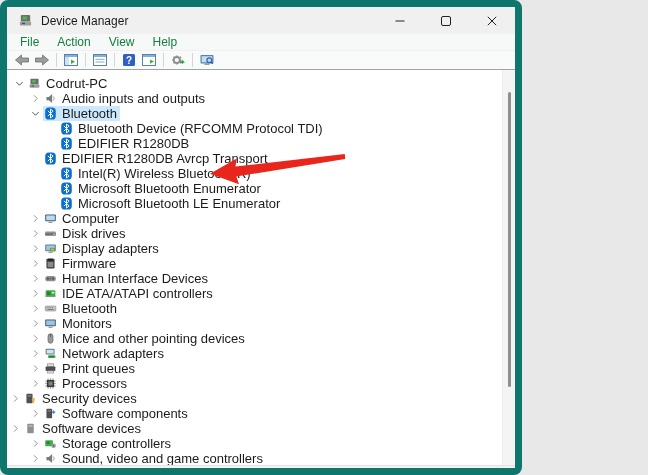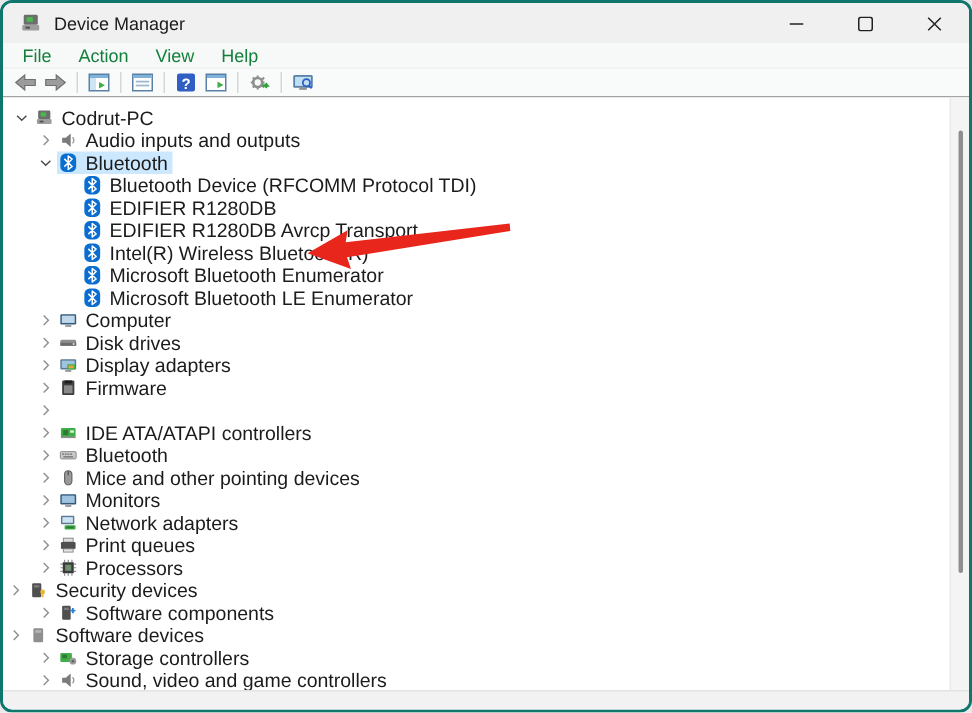--- a/index.html
+++ b/index.html
@@ -1,19 +1,19 @@
 <!DOCTYPE html>
 <html style="--titlebar-bg: #f0f0f0; --selection-highlight: #cce8ff; --annotation-arrow-red: #e8261c; --bluetooth-blue: #0a6ed1;"><head>
 <meta charset="utf-8">
 <style>
   html,body{margin:0;padding:0;background:#e8e8e8;font-family:"Liberation Sans","DejaVu Sans",sans-serif;}
   *{box-sizing:border-box;}
   .window{
-    position:relative;width:648px;height:475px;background:#fff;
-    border:2px solid #0f766e;border-radius:8px;overflow:hidden;
+    position:relative;width:522px;height:475px;background:#fff;
+    border:7px solid #0f766e;border-radius:8px;overflow:hidden;
     box-shadow:inset 0 0 0 1px rgba(255,255,255,.4);
   }
   
   .titlebar{height:27px;background:var(--titlebar-bg,#f0f0f0);display:flex;align-items:center;padding-left:10px;}
   .app-icon{width:16px;height:16px;margin-right:8px;display:flex;align-items:center;justify-content:center;}
   .title-text{font-size:12px;color:#1b1b1b;}
   .win-controls{margin-left:auto;display:flex;height:100%;}
   .wc-btn{width:46px;height:100%;display:flex;align-items:center;justify-content:center;background:transparent;border:0;padding:0;color:#222;}
   
   .menubar{height:17px;background:#f7f8f8;display:flex;align-items:center;padding-left:4px;border-bottom:1px solid #f1f1f1;}
@@ -231,21 +231,21 @@
           <span class="rowsel">
             <span class="ticon">
               <svg width="13" height="13" viewBox="0 0 16 16">
                 <rect x="1.5" y="0.5" width="13" height="15" rx="4.5" fill="var(--bluetooth-blue,#0a6ed1)"></rect>
                 <polyline points="4.8,4.8 11.2,11 8,13.5 8,2.5 11.2,5 4.8,11.2" fill="none" stroke="#fff" stroke-width="1.2" stroke-linejoin="round"></polyline>
               </svg>
             </span>
             <span class="tlabel">EDIFIER R1280DB</span>
           </span>
         </div>
-        <div class="row" style="padding-left:36px">
+        <div class="row" style="padding-left:20px">
           <span class="twisty"></span>
           <span class="rowsel">
             <span class="ticon">
               <svg width="13" height="13" viewBox="0 0 16 16">
                 <rect x="1.5" y="0.5" width="13" height="15" rx="4.5" fill="var(--bluetooth-blue,#0a6ed1)"></rect>
                 <polyline points="4.8,4.8 11.2,11 8,13.5 8,2.5 11.2,5 4.8,11.2" fill="none" stroke="#fff" stroke-width="1.2" stroke-linejoin="round"></polyline>
               </svg>
             </span>
             <span class="tlabel">EDIFIER R1280DB Avrcp Transport</span>
           </span>
@@ -354,20 +354,31 @@
               </svg>
             </span>
             <span class="tlabel">Firmware</span>
           </span>
         </div>
         <div class="row" style="padding-left:20px">
           <span class="twisty">
             <svg width="11" height="11" viewBox="0 0 16 16">
               <path d="M6 3.5 L10.5 8 L6 12.5" fill="none" stroke="#8f8f8f" stroke-width="1.4"></path>
             </svg>
+          </span>
+          <span class="rowsel">
+            <span class="ticon">
+              <svg width="13" height="13" viewBox="0 0 16 16">
+                <rect x="1.5" y="5" width="13" height="6.5" rx="3.2" fill="#8f8f8f"></rect>
+                <circle cx="4.8" cy="8.2" r="1.3" fill="#4f4f4f"></circle>
+                <circle cx="11.2" cy="8.2" r="1.3" fill="#4f4f4f"></circle>
+                <rect x="7" y="7" width="2" height="2.4" fill="#6a6a6a"></rect>
+              </svg>
+            </span>
+            <span class="tlabel">Human Interface Devices</span>
           </span>
         </div>
         <div class="row" style="padding-left:20px">
           <span class="twisty">
             <svg width="11" height="11" viewBox="0 0 16 16">
               <path d="M6 3.5 L10.5 8 L6 12.5" fill="none" stroke="#8f8f8f" stroke-width="1.4"></path>
             </svg>
           </span>
           <span class="rowsel">
             <span class="ticon">
@@ -403,42 +414,42 @@
         </div>
         <div class="row" style="padding-left:20px">
           <span class="twisty">
             <svg width="11" height="11" viewBox="0 0 16 16">
               <path d="M6 3.5 L10.5 8 L6 12.5" fill="none" stroke="#8f8f8f" stroke-width="1.4"></path>
             </svg>
           </span>
           <span class="rowsel">
             <span class="ticon">
               <svg width="13" height="13" viewBox="0 0 16 16">
-                <rect x="5" y="2.2" width="6" height="11.6" rx="3" fill="#9a9a9a" stroke="#5f5f5f" stroke-width="0.9"></rect>
-                <line x1="8" y1="2.6" x2="8" y2="6" stroke="#4f4f4f" stroke-width="1"></line>
-              </svg>
-            </span>
-            <span class="tlabel">Mice and other pointing devices</span>
-          </span>
-        </div>
-        <div class="row" style="padding-left:20px">
-          <span class="twisty">
-            <svg width="11" height="11" viewBox="0 0 16 16">
-              <path d="M6 3.5 L10.5 8 L6 12.5" fill="none" stroke="#8f8f8f" stroke-width="1.4"></path>
-            </svg>
-          </span>
-          <span class="rowsel">
-            <span class="ticon">
-              <svg width="13" height="13" viewBox="0 0 16 16">
                 <rect x="1.5" y="3" width="13" height="8.5" rx="1" fill="#35597a"></rect>
                 <rect x="2.7" y="4.2" width="10.6" height="6" fill="#9fc4e0"></rect>
                 <rect x="5.5" y="12" width="5" height="1.4" fill="#8f8f8f"></rect>
               </svg>
             </span>
             <span class="tlabel">Monitors</span>
+          </span>
+        </div>
+        <div class="row" style="padding-left:20px">
+          <span class="twisty">
+            <svg width="11" height="11" viewBox="0 0 16 16">
+              <path d="M6 3.5 L10.5 8 L6 12.5" fill="none" stroke="#8f8f8f" stroke-width="1.4"></path>
+            </svg>
+          </span>
+          <span class="rowsel">
+            <span class="ticon">
+              <svg width="13" height="13" viewBox="0 0 16 16">
+                <rect x="5" y="2.2" width="6" height="11.6" rx="3" fill="#9a9a9a" stroke="#5f5f5f" stroke-width="0.9"></rect>
+                <line x1="8" y1="2.6" x2="8" y2="6" stroke="#4f4f4f" stroke-width="1"></line>
+              </svg>
+            </span>
+            <span class="tlabel">Mice and other pointing devices</span>
           </span>
         </div>
         <div class="row" style="padding-left:20px">
           <span class="twisty">
             <svg width="11" height="11" viewBox="0 0 16 16">
               <path d="M6 3.5 L10.5 8 L6 12.5" fill="none" stroke="#8f8f8f" stroke-width="1.4"></path>
             </svg>
           </span>
           <span class="rowsel">
             <span class="ticon">

